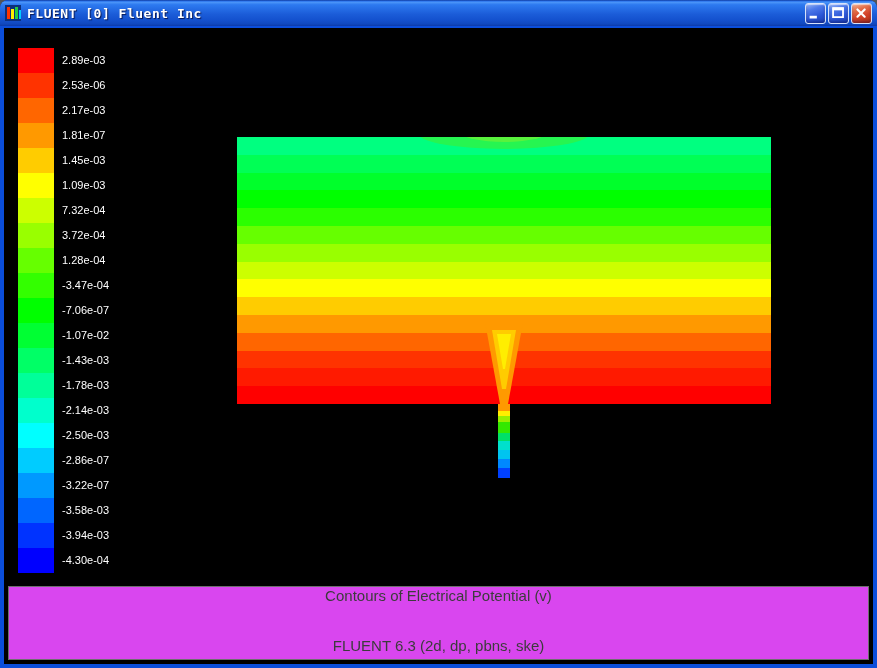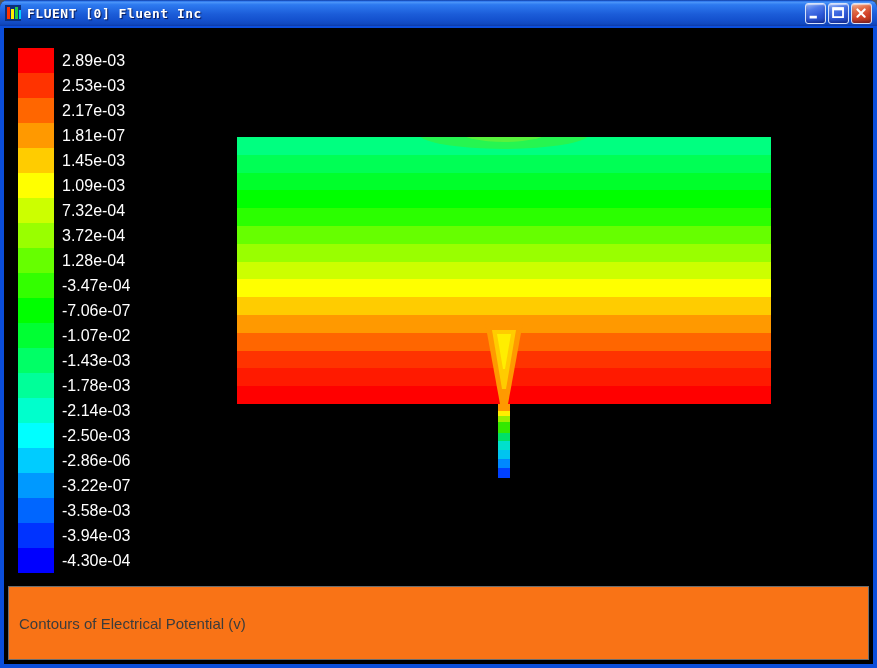--- a/index.html
+++ b/index.html
@@ -45,42 +45,42 @@
   .client {
     position: absolute; left: 4px; top: 28px;
     width: 869px; height: 636px;
     background: #000;
   }
 
   
   .legend-blocks { position: absolute; left: 14px; top: 20px; width: 36px; }
   .lblock { height: 25px; width: 36px; }
   .legend-labels { position: absolute; left: 58px; top: 20px; }
-  .llabel { height: 25px; line-height: 25px; color: #fff; font-size: 16px; white-space: nowrap; }
+  .llabel { height: 25px; line-height: 25px; color: #fff; font-size: 11px; white-space: nowrap; }
 
   
   .contour-main {
     position: absolute; left: 233px; top: 109px;
     width: 534px; height: 267px;
     display: flex; flex-direction: column;
   }
   .mband { flex: 1 1 auto; }
   .contour-overlay { position: absolute; left: 0; top: 0; width: 100%; height: 100%; }
   .contour-channel {
     position: absolute; left: 494px; top: 376px; width: 12px; height: 74px;
     display: flex; flex-direction: column;
   }
   .cband { width: 100%; }
 
   
   .footerbox {
     position: absolute; left: 4px; top: 558px; width: 861px; height: 74px;
-    background: #f97316; border: 1px solid #6e6e6e;
+    background: #d946ef; border: 1px solid #6e6e6e;
     display: flex; justify-content: space-between; align-items: center;
-    padding: 0 10px; color: #3c3c3c; font-size: 15px;
+    padding: 0 10px; color: #3c3c3c; font-size: 15px; flex-direction: column;
   }
   .meta { text-align: right; line-height: 1.75; }
 </style>
 </head>
 <body>
 
 <div class="window">
 
   <div class="titlebar">
     <span class="app-icon">
@@ -133,36 +133,36 @@
         <div class="lblock" style="background: rgb(0, 255, 204);"></div>
         <div class="lblock" style="background: rgb(0, 255, 255);"></div>
         <div class="lblock" style="background: rgb(0, 204, 255);"></div>
         <div class="lblock" style="background: rgb(0, 153, 255);"></div>
         <div class="lblock" style="background: rgb(0, 102, 255);"></div>
         <div class="lblock" style="background: rgb(0, 51, 255);"></div>
         <div class="lblock" style="background: rgb(0, 0, 255);"></div>
       </div>
     <div class="legend-labels" id="legend-labels">
         <div class="llabel">2.89e-03</div>
-        <div class="llabel">2.53e-03</div>
+        <div class="llabel">2.53e-06</div>
         <div class="llabel">2.17e-03</div>
         <div class="llabel">1.81e-07</div>
         <div class="llabel">1.45e-03</div>
         <div class="llabel">1.09e-03</div>
         <div class="llabel">7.32e-04</div>
         <div class="llabel">3.72e-04</div>
         <div class="llabel">1.28e-04</div>
         <div class="llabel">-3.47e-04</div>
         <div class="llabel">-7.06e-07</div>
         <div class="llabel">-1.07e-02</div>
         <div class="llabel">-1.43e-03</div>
         <div class="llabel">-1.78e-03</div>
         <div class="llabel">-2.14e-03</div>
         <div class="llabel">-2.50e-03</div>
-        <div class="llabel">-2.86e-06</div>
+        <div class="llabel">-2.86e-07</div>
         <div class="llabel">-3.22e-07</div>
         <div class="llabel">-3.58e-03</div>
         <div class="llabel">-3.94e-03</div>
         <div class="llabel">-4.30e-04</div>
       </div>
 
     <div class="contour-main" id="contour-main">
       <div class="mband" style="background: rgb(0, 255, 128);"></div>
         <div class="mband" style="background: rgb(0, 255, 85);"></div>
         <div class="mband" style="background: rgb(0, 255, 43);"></div>
@@ -195,17 +195,18 @@
         <div class="cband" style="height: 8px; background: rgb(0, 224, 102);"></div>
         <div class="cband" style="height: 9px; background: rgb(0, 224, 204);"></div>
         <div class="cband" style="height: 9px; background: rgb(0, 196, 240);"></div>
         <div class="cband" style="height: 9px; background: rgb(0, 136, 255);"></div>
         <div class="cband" style="height: 10px; background: rgb(0, 64, 255);"></div>
       </div>
 
     <div class="footerbox">
       <div class="caption">Contours of Electrical Potential (v)</div>
       <div class="meta">
+        <div>FLUENT 6.3 (2d, dp, pbns, ske)</div>
       </div>
     </div>
 
   </div>
 </div>
 
 </body></html>

